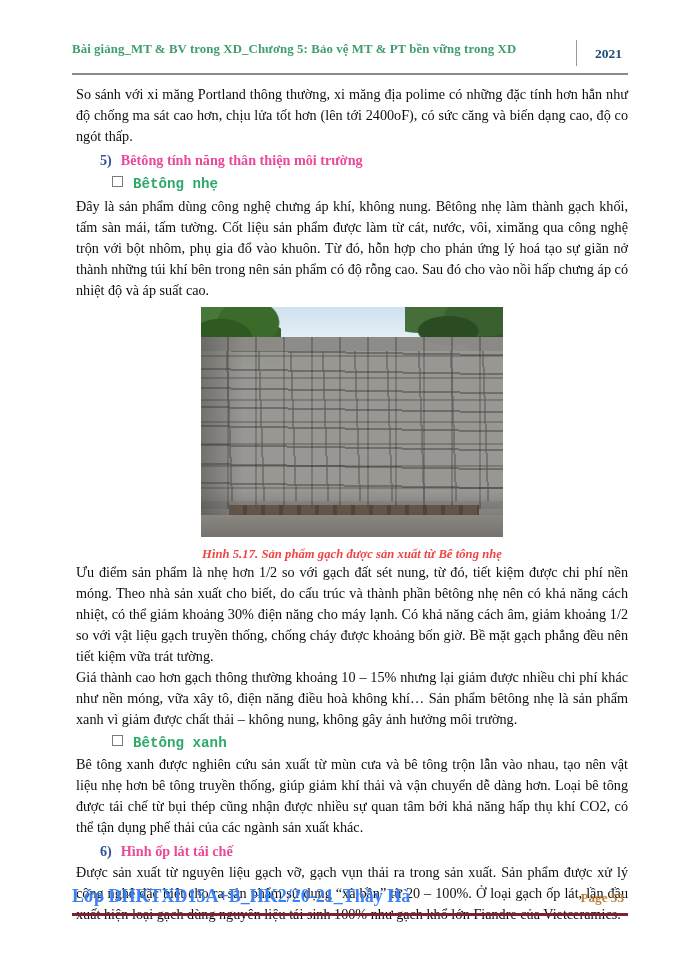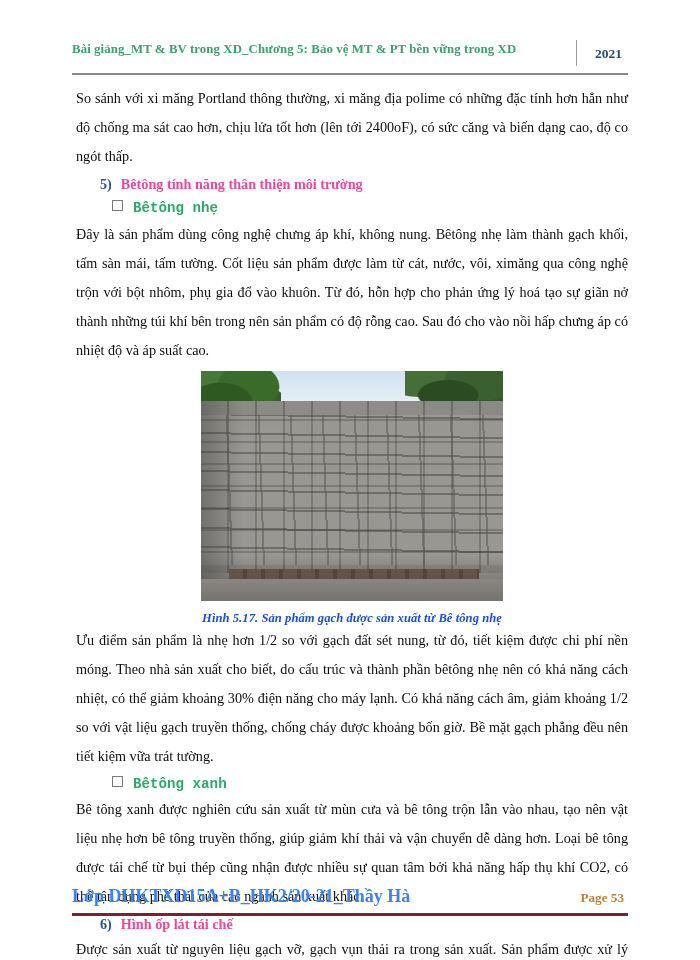--- a/index.html
+++ b/index.html
@@ -75,21 +75,21 @@
   
   .content {
     position: absolute;
     left: 76px;
     top: 84px;
     width: 552px;
   }
   p.body {
     margin: 0 0 0 0;
     font-size: 14.2px;
-    line-height: 29px;
+    line-height: 21px;
     text-align: justify;
     text-justify: inter-word;
     color: #0d0d0d;
   }
   p.body + p.body {
     margin-top: 0;
   }
 
   
   .num-heading {
@@ -232,21 +232,21 @@
     position: absolute;
     left: 0; bottom: 0;
     width: 302px; height: 22px;
     background: linear-gradient(#8a8782, #76736e);
   }
   .caption {
     margin-top: 6px;
     font-size: 12.6px;
     font-weight: bold;
     font-style: italic;
-    color: #1d4ed8;
+    color: #ef4444;
     letter-spacing: 0.05px;
   }
 
   
   .footer {
     position: absolute;
     left: 72px;
     bottom: 44px;
     width: 556px;
   }
@@ -314,20 +314,21 @@
         <div class="block-wall-2"></div>
         <div class="shade-left"></div>
         <div class="pallet"></div>
         <div class="shade-bottom"></div>
         <div class="ground"></div>
       </div>
       <div class="caption">Hình 5.17. Sản phẩm gạch được sản xuất từ Bê tông nhẹ</div>
     </div>
 
     <p class="body">Ưu điểm sản phẩm là nhẹ hơn 1/2 so với gạch đất sét nung, từ đó, tiết kiệm được chi phí nền móng. Theo nhà sản xuất cho biết, do cấu trúc và thành phần bêtông nhẹ nên có khả năng cách nhiệt, có thể giảm khoảng 30% điện năng cho máy lạnh. Có khả năng cách âm, giảm khoảng 1/2 so với vật liệu gạch truyền thống, chống cháy được khoảng bốn giờ. Bề mặt gạch phẳng đều nên tiết kiệm vữa trát tường.</p>
+    <p class="body">Giá thành cao hơn gạch thông thường khoảng 10 – 15% nhưng lại giảm được nhiều chi phí khác như nền móng, vữa xây tô, điện năng điều hoà không khí… Sản phẩm bêtông nhẹ là sản phẩm xanh vì giảm được chất thải – không nung, không gây ảnh hưởng môi trường.</p>
 
     <p class="bullet-heading">
       <span class="bullet-glyph"></span><span class="bullet-text">Bêtông xanh</span>
     </p>
 
     <p class="body">Bê tông xanh được nghiên cứu sản xuất từ mùn cưa và bê tông trộn lẫn vào nhau, tạo nên vật liệu nhẹ hơn bê tông truyền thống, giúp giảm khí thải và vận chuyển dễ dàng hơn. Loại bê tông được tái chế từ bụi thép cũng nhận được nhiều sự quan tâm bởi khả năng hấp thụ khí CO2, có thể tận dụng phế thải của các ngành sản xuất khác.</p>
 
     <p class="num-heading">
       <span class="num">6)</span><span class="num-text">Hình ốp lát tái chế</span>
     </p>

